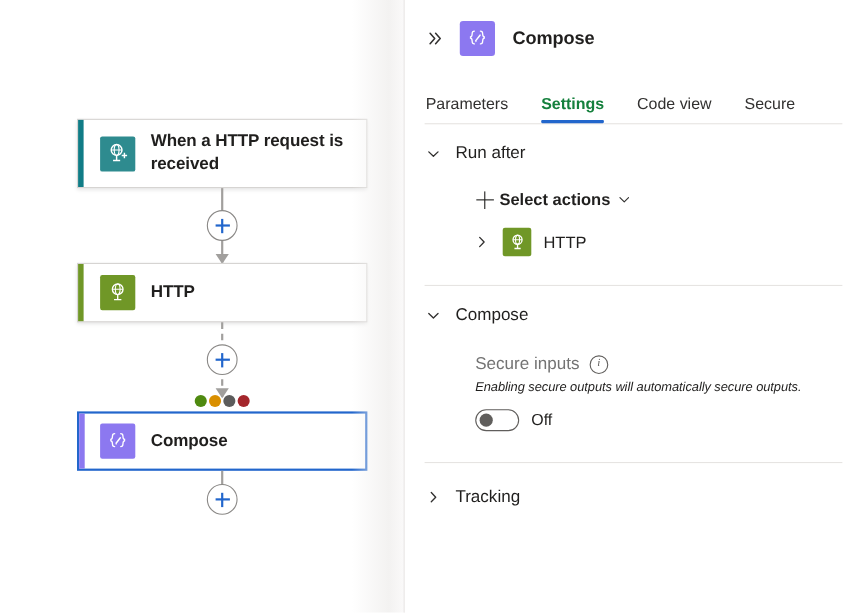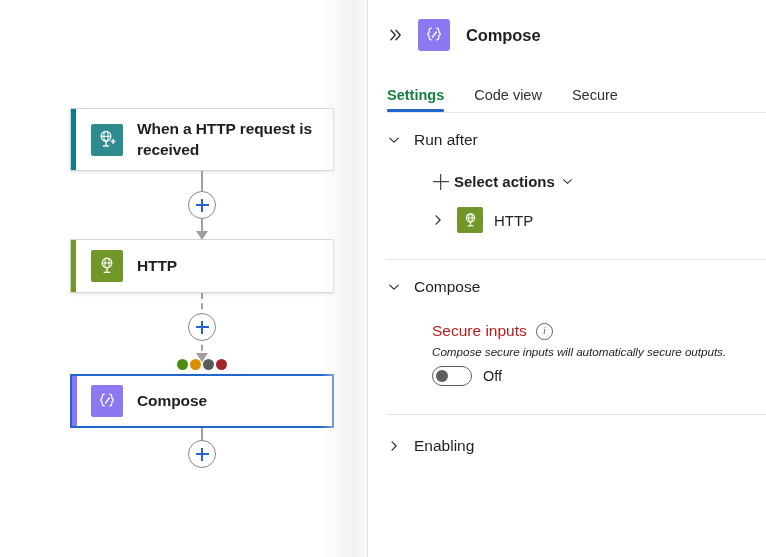--- a/index.html
+++ b/index.html
@@ -346,21 +346,21 @@
   .setting-block {
     margin: 26px 0 0 46px;
   }
   .setting-label-row {
     display: flex;
     align-items: center;
     gap: 9px;
   }
   .setting-label {
     font-size: 15.5px;
-    color: #b91c1c;
+    color: #737373;
   }
   .info-icon {
     width: 15px;
     height: 15px;
     flex: 0 0 15px;
     border-radius: 50%;
     border: 1.2px solid #605e5c;
     color: #605e5c;
     font-size: 10px;
     font-style: italic;
@@ -375,21 +375,21 @@
     font-size: 11.7px;
     font-style: italic;
     color: #201f1e;
     margin-top: 5px;
     letter-spacing: -0.05px;
   }
   .toggle-row {
     display: flex;
     align-items: center;
     gap: 11px;
-    margin-top: 8px;
+    margin-top: 14px;
   }
   .toggle {
     width: 40px;
     height: 20px;
     border-radius: 10px;
     border: 1.3px solid #605e5c;
     background: #ffffff;
     position: relative;
     cursor: pointer;
     box-sizing: border-box;
@@ -506,20 +506,21 @@
           <path d="M9 4.6c-2 0-2.2 1.1-2.2 2.6 0 1.9-.3 2.9-1.6 3.1v1.4c1.3.2 1.6 1.2 1.6 3.1 0 1.5.2 2.6 2.2 2.6" stroke="#ffffff" stroke-width="1.3" stroke-linecap="round" fill="none"></path>
           <path d="M15 4.6c2 0 2.2 1.1 2.2 2.6 0 1.9.3 2.9 1.6 3.1v1.4c-1.3.2-1.6 1.2-1.6 3.1 0 1.5-.2 2.6-2.2 2.6" stroke="#ffffff" stroke-width="1.3" stroke-linecap="round" fill="none"></path>
           <path d="M10.4 14.1l4.2-5.4" stroke="#ffffff" stroke-width="1.5" stroke-linecap="round"></path>
           <path d="M10.4 14.1l-.5 1.5 1.5-.5z" fill="#ffffff"></path>
         </svg>
       </div>
       <div class="panel-title">Compose</div>
     </div>
 
     <div class="tabs">
+      <div class="tab">Parameters</div>
       <div class="tab active">Settings</div>
       <div class="tab">Code view</div>
       <div class="tab">Secure</div>
     </div>
 
     <div class="hr"></div>
 
     <div class="panel-body">
 
       <div class="section">
@@ -571,38 +572,38 @@
             </svg>
           </div>
           <div class="section-title">Compose</div>
         </div>
 
         <div class="setting-block">
           <div class="setting-label-row">
             <div class="setting-label">Secure inputs</div>
             <div class="info-icon">i</div>
           </div>
-          <div class="setting-desc">Compose secure inputs will automatically secure outputs.</div>
+          <div class="setting-desc">Enabling secure outputs will automatically secure outputs.</div>
           <div class="toggle-row">
             <div class="toggle">
               <div class="knob"></div>
             </div>
             <div class="toggle-state">Off</div>
           </div>
         </div>
       </div>
 
       <div class="hr" style="margin-top:28px"></div>
 
       <div class="section tracking">
         <div class="section-head">
           <div class="chev">
             <svg width="14" height="14" viewBox="0 0 16 16" fill="none">
               <path d="M5.8 3.2L10.4 8l-4.6 4.8" stroke="#323130" stroke-width="1.4" stroke-linecap="round" stroke-linejoin="round"></path>
             </svg>
           </div>
-          <div class="section-title">Enabling</div>
+          <div class="section-title">Tracking</div>
         </div>
       </div>
 
     </div>
   </div>
 </div>
 
 </body></html>

